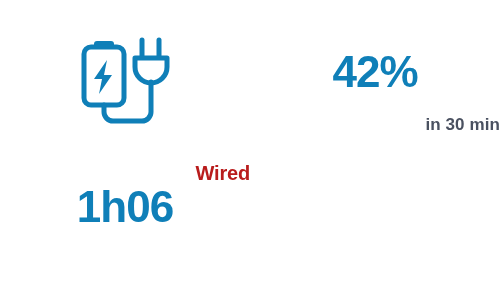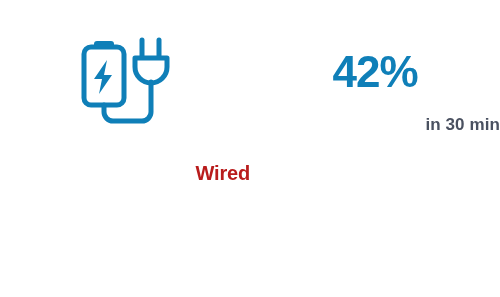--- a/index.html
+++ b/index.html
@@ -131,20 +131,21 @@
         <path d="M65 6 L65 22" fill="none" stroke="#0f7fb8" stroke-width="5" stroke-linecap="round"></path>
         <path d="M82 6 L82 22" fill="none" stroke="#0f7fb8" stroke-width="5" stroke-linecap="round"></path>
 
         <path d="M58 24 L58 33 a16 16 0 0 0 32 0 L90 24 Z" fill="none" stroke="#0f7fb8" stroke-width="5" stroke-linejoin="round"></path>
       </svg>
     </div>
 
     <div class="source-label">Wired</div>
 
     <div class="left-metric">
+      <span class="metric-value">1h06</span>
     </div>
 
   </div>
 
   <div class="right-col">
 
     <div class="right-metric-top">
       <span class="metric-value">42%</span>
       <span class="metric-caption">in 30 min</span>
     </div>

